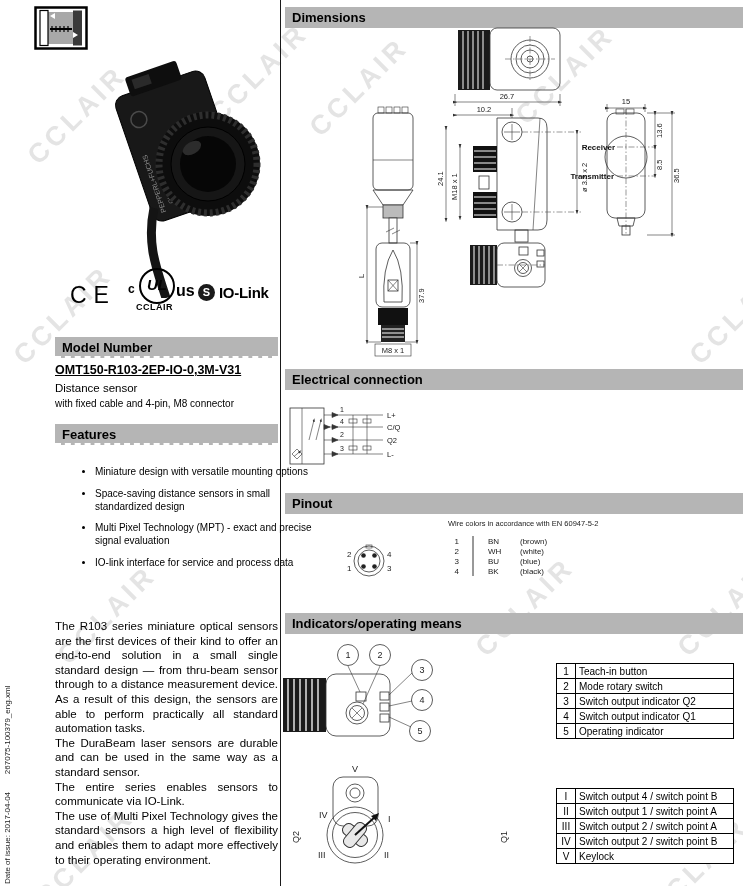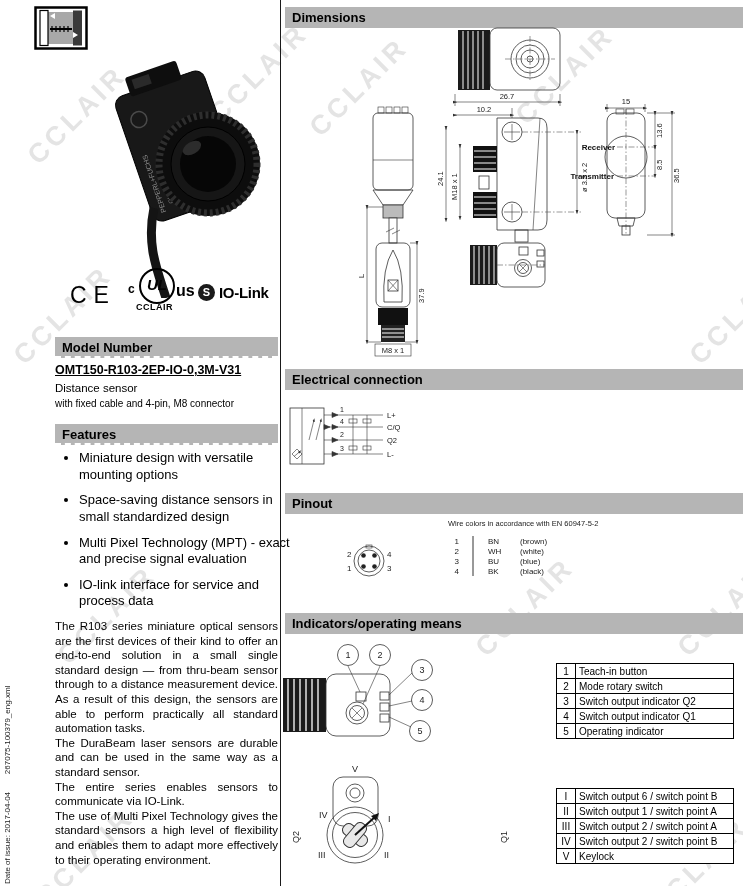--- a/index.html
+++ b/index.html
@@ -9,21 +9,21 @@
       letter-spacing:4px;color:#e4e4e4;z-index:0;white-space:nowrap;}
   .vline{position:absolute;left:280px;top:0;width:1px;height:886px;background:#1a1a1a;z-index:1;}
   .bar{position:absolute;background:#b5b5b5;height:21px;line-height:21px;font-weight:bold;
        font-size:13px;padding-left:7px;z-index:2;box-sizing:border-box;}
   .bar-right{left:285px;width:458px;}
   .bar-left{left:55px;width:223px;border-bottom:2px dashed #fff;}
   .abs{position:absolute;z-index:2;}
   .model-no{left:55px;top:363px;width:223px;font-size:12.5px;font-weight:bold;text-decoration:underline;}
   .model-sub{left:55px;top:382px;width:223px;font-size:11.5px;}
   .model-desc{left:55px;top:398px;width:223px;font-size:10px;}
-  ul.features{left:55px;top:450px;width:218px;margin:0;padding:0 0 0 24px;font-size:13px;line-height:1.28;}
+  ul.features{left:55px;top:450px;width:218px;margin:16px;padding:0 0 0 24px;font-size:10px;line-height:1.28;}
   ul.features li{margin-bottom:9px;}
   .prodinfo{left:55px;top:619px;width:223px;font-size:11.5px;line-height:1.27;text-align:justify;}
   .prodinfo p{margin:0;}
   .sidenote{position:absolute;left:3px;top:884px;transform:rotate(-90deg);transform-origin:0 0;
             font-size:8px;color:#222;white-space:pre;z-index:2;}
   .dtable{position:absolute;border-collapse:collapse;z-index:2;background:#fff;}
   .dtable td{border:1px solid #000;font-size:10px;padding:0 3px;height:14px;line-height:13px;}
   .dtable td.k{width:14px;text-align:center;padding:0 2px;}
   
   .ce{left:70px;top:282px;font-size:23px;letter-spacing:7px;font-weight:500;}
@@ -446,21 +446,21 @@
       <text x="101" y="98">II</text>
       <text transform="translate(16,83) rotate(-90)">Q2</text>
       <text transform="translate(224,83) rotate(-90)">Q1</text>
     </g>
   </svg>
 
   <table class="dtable" style="left:556px;top:788px;width:178px">
     <tbody>
       <tr>
           <td class="k">I</td>
-          <td>Switch output 6 / switch point B</td>
+          <td>Switch output 4 / switch point B</td>
         </tr>
       <tr>
           <td class="k">II</td>
           <td>Switch output 1 / switch point A</td>
         </tr>
       <tr>
           <td class="k">III</td>
           <td>Switch output 2 / switch point A</td>
         </tr>
       <tr>

